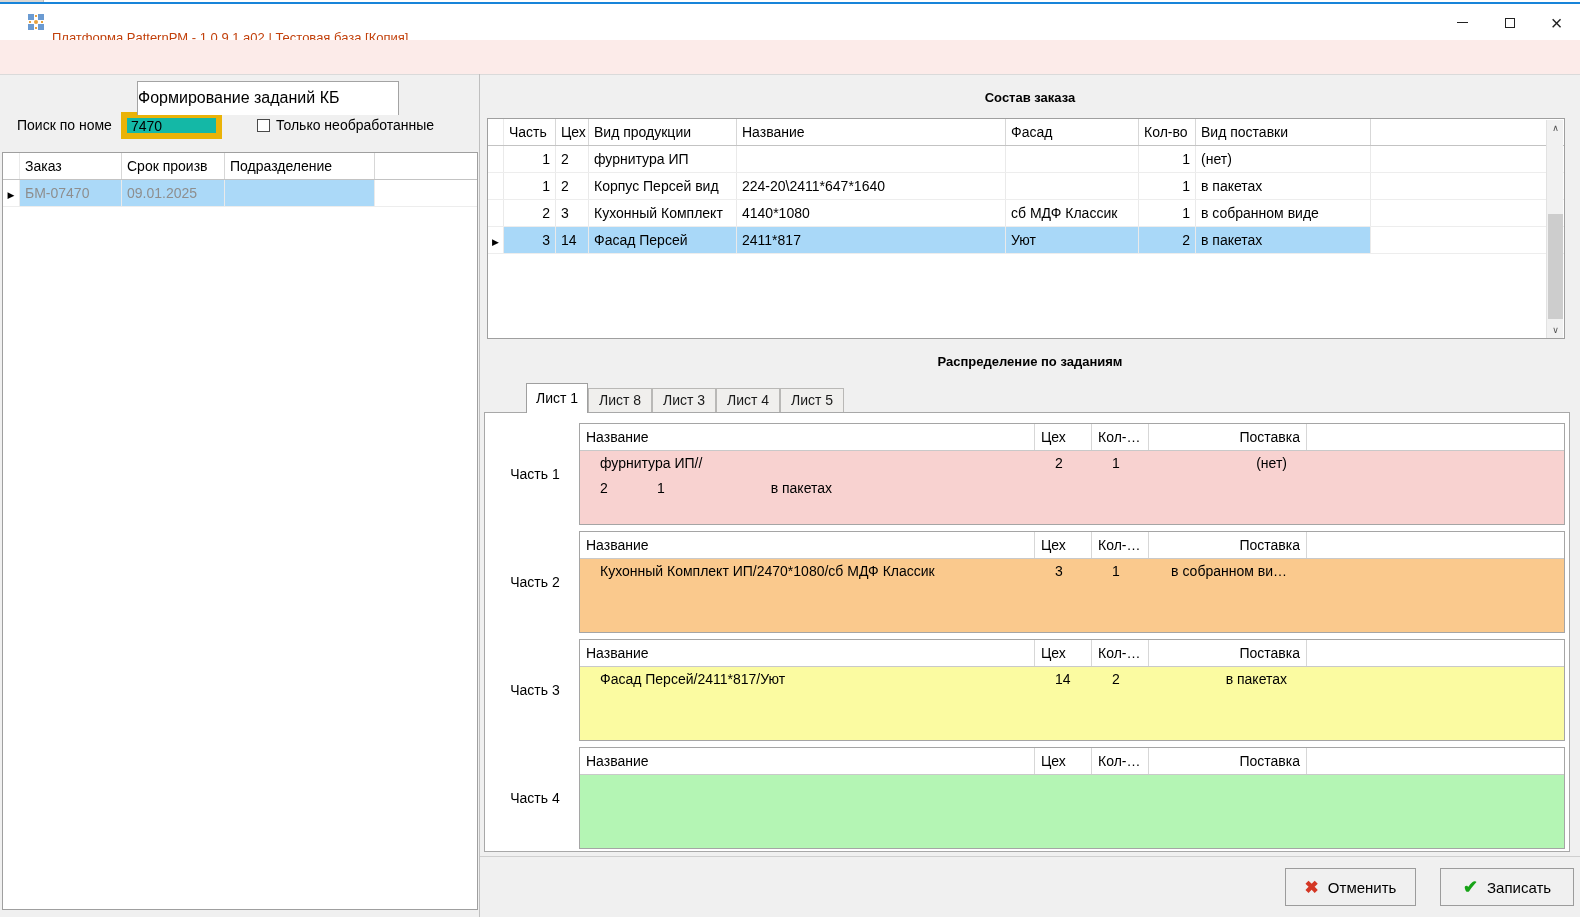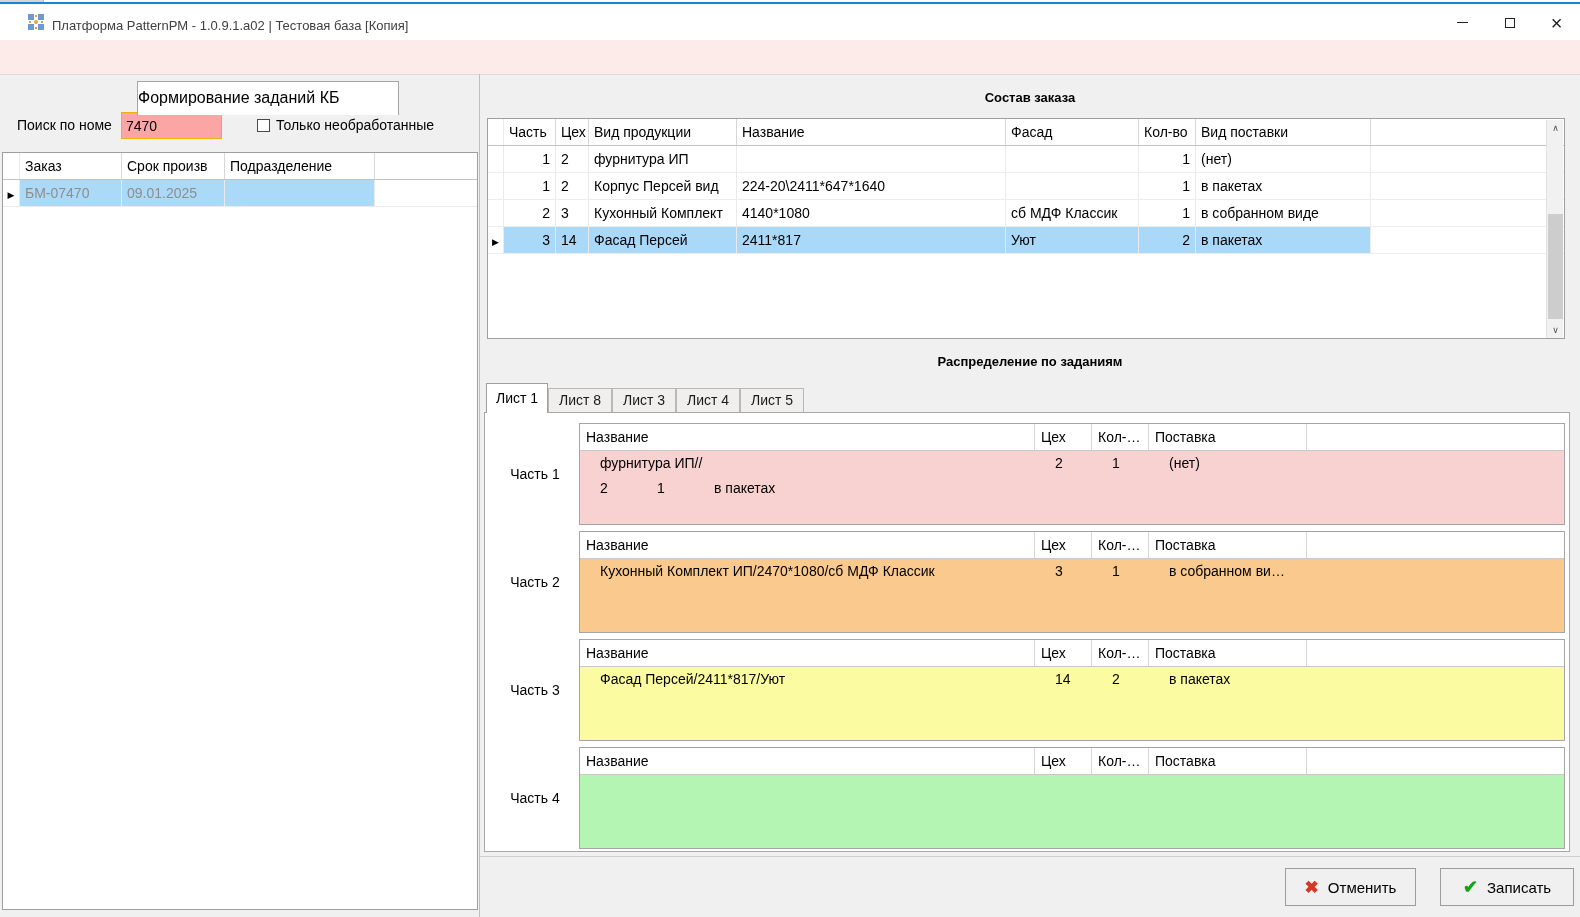--- a/index.html
+++ b/index.html
@@ -4,41 +4,41 @@
 <style>
   * { box-sizing: border-box; margin: 0; padding: 0; }
   html,body { width:1580px; height:917px; }
   body { font-family:"Liberation Sans", sans-serif; font-size:14px; color:#000; background:#fff; position:relative; overflow:hidden; }
 
   
   .accent-line { position:absolute; left:0; top:2px; width:1580px; height:2px; background:#1884d9; }
   .artifact { position:absolute; left:0; top:0; width:44px; height:8px; background:#d9d7d4; border-right:1px solid #bdbbb8; }
   .titlebar { position:absolute; left:0; top:4px; width:1580px; height:36px; background:#fff; }
   .appicon { position:absolute; left:28px; top:10px; width:16px; height:16px; }
-  .window-title { position:absolute; left:52px; top:4px; height:36px; line-height:36px; font-size:13px; color:#404040; white-space:nowrap; }
+  .window-title { position:absolute; left:52px; top:16px; height:36px; line-height:36px; font-size:13px; color:#c2410c; white-space:nowrap; }
   .wctrls { position:absolute; right:0; top:0; height:37px; display:flex; }
   .wbtn { width:47px; height:37px; display:flex; align-items:center; justify-content:center; color:#222; }
   .glyph-min { width:11px; height:1px; background:#222; display:block; }
   .glyph-max { width:10px; height:10px; border:1px solid #222; display:block; }
   .glyph-close { font-size:20px; line-height:20px; }
 
   
   .tabbar { position:absolute; left:0; top:40px; width:1580px; height:34px; background:#fcebe9; }
   .main-tab { position:absolute; white-space:nowrap; text-align:left; overflow:hidden; }
   .main-tab.inactive { left:4px; top:46px; width:133px; height:28px; line-height:27px; font-size:15px; background:#f1f0ee; border:1px solid #b9b8b6; border-bottom:none; color:#1a1a1a; }
   .main-tab.active { left:137px; top:41px; width:262px; height:34px; line-height:32px; font-size:16px; background:#fff; border:1px solid #a3a3a3; border-bottom:none; z-index:3; }
 
   .content { position:absolute; left:0; top:74px; width:1580px; height:843px; background:#f0f0f0; border-top:1px solid #dadada; }
   .panel-divider { position:absolute; left:479px; top:74px; width:1px; height:843px; background:#bfbfbf; }
 
   .panel-title { position:absolute; font-weight:bold; font-size:13px; text-align:center; white-space:nowrap; }
 
   
   .search-label { position:absolute; left:17px; top:112px; height:27px; line-height:27px; font-size:14px; }
-  .search-input { position:absolute; left:121px; top:112px; width:101px; height:27px; border:1px solid #eab308; background:#fca5a5; font-family:"Liberation Sans",sans-serif; font-size:14px; padding:0 4px; }
+  .search-input { position:absolute; left:121px; top:112px; width:101px; height:27px; border:6px solid #eab308; background:#14b8a6; font-family:"Liberation Sans",sans-serif; font-size:14px; padding:0 4px; }
   .checkbox { position:absolute; left:257px; top:119px; width:13px; height:13px; border:1px solid #4a4a4a; background:#fff; }
   .checkbox-label { position:absolute; left:276px; top:112px; height:27px; line-height:27px; font-size:14px; }
 
   .grid { position:absolute; background:#fff; border:1px solid #9f9f9f; overflow:hidden; }
   .grid-row { display:flex; border-bottom:1px solid #ededed;align-items:flex-end; }
   .grid-row.hdr { border-bottom:1px solid #c3c3c3; }
   .gc { height:26px; line-height:26px; padding:0 5px; white-space:nowrap; overflow:hidden; border-right:1px solid #eaeaea; }
   .hdr .gc { height:26px; line-height:26px; border-right:1px solid #d7d7d7; }
   .gc.ind { padding:0; text-align:center; border-right:1px solid #eaeaea; }
   .gc.fill { flex:1; border-right:none; }
@@ -54,32 +54,32 @@
   .hdr .cc-part, .hdr .cc-qty { text-align:left; }
   .sel-comp { background:#a9d8f8; }
 
   
   .vscroll { position:absolute; right:1px; top:1px; width:17px; height:219px; background:#f1f1f1; border-left:1px solid #e2e2e2; }
   .sb-btn { position:absolute; left:0; width:17px; height:17px; text-align:center; font-size:9px; line-height:17px; color:#505050; }
   .sb-up { top:0; } .sb-down { bottom:0; }
   .sb-thumb { position:absolute; left:1px; top:94px; width:15px; height:105px; background:#cdcdcd; }
 
   
-  .sheet-tab { position:absolute; text-align:center; font-size:14px; white-space:nowrap; overflow:hidden; }
+  .sheet-tab { position:absolute; text-align:center; font-size:14px; white-space:nowrap; overflow:hidden;margin-left:40px; }
   .sheet-tab.active { left:486px; top:383px; width:62px; height:30px; line-height:29px; background:#fff; border:1px solid #9f9f9f; border-bottom:none; z-index:2; }
   .sheet-tab.t1 { left:548px; } .sheet-tab.t2 { left:612px; } .sheet-tab.t3 { left:676px; } .sheet-tab.t4 { left:740px; }
   .sheet-tab.inactive { top:388px; width:64px; height:24px; line-height:23px; background:#f0efed; border:1px solid #b9b8b6; border-bottom:none; color:#1a1a1a; }
   .sheet-page { position:absolute; left:484px; top:412px; width:1086px; height:440px; background:#fff; border:1px solid #a8a8a8; }
 
   
   .part-label { position:absolute; left:6px; width:88px; height:102px; display:flex; align-items:center; justify-content:center; font-size:14px; }
   .sec-table { position:absolute; left:94px; width:986px; height:102px; border:1px solid #a5a5a5; background:#fff; }
   .sec-head { display:flex; border-bottom:1px solid #c9c9c9; background:#fff; }
   .shc { height:26px; line-height:26px; padding:0 6px; white-space:nowrap; overflow:hidden; border-right:1px solid #d7d7d7; }
-  .sc-name{width:455px;} .sc-shop{width:57px;} .sc-qty{width:57px;} .sc-deliv{width:158px;} .sc-fill{flex:1; border-right:none;}
+  .sc-name{width:455px;} .sc-shop{width:57px;} .sc-qty{width:57px;} .sc-deliv{width:158px;text-align:right;} .sc-fill{flex:1; border-right:none;}
   .sec-body { position:absolute; left:0; top:27px; right:0; bottom:0; }
   .sec-row { display:flex; }
   .sbc { height:25px; line-height:25px; padding:0 20px; white-space:nowrap; overflow:hidden; }
 
   
   .footer-sep { position:absolute; left:480px; top:856px; width:1100px; height:1px; background:#cfcfcf; }
   .btn { position:absolute; top:868px; height:38px; background:#f0f0f0; border:1px solid #9c9c9c; display:flex; align-items:center; justify-content:center; font-size:15px; gap:9px; }
   .btn-cancel { left:1285px; width:131px; }
   .btn-save { left:1440px; width:134px; }
   .icon-x { color:#d43725; font-size:17px; font-weight:bold; }

